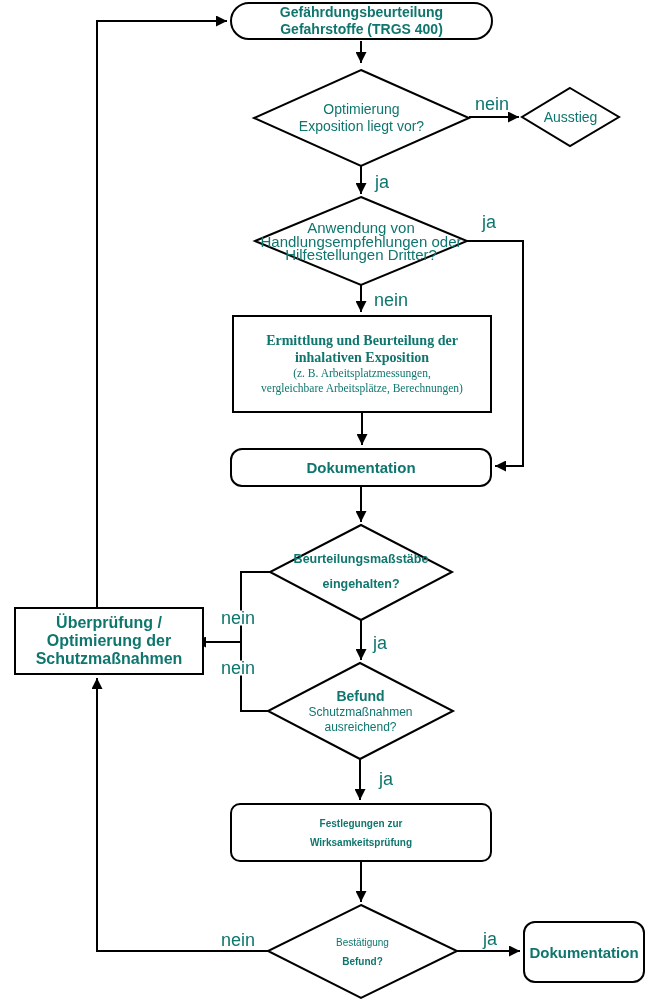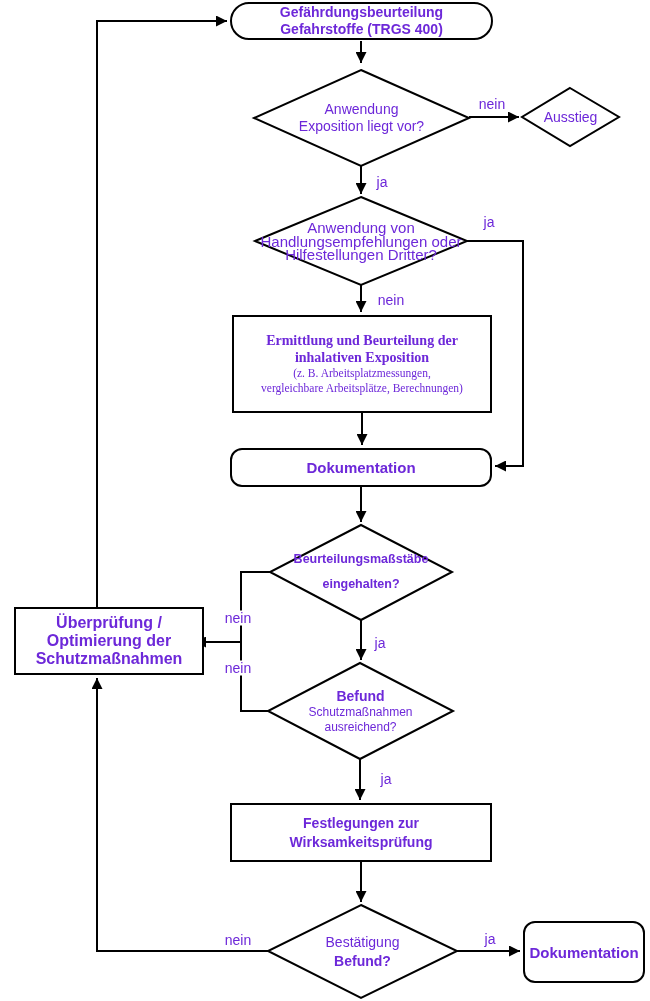--- a/index.html
+++ b/index.html
@@ -1,42 +1,42 @@
 <!DOCTYPE html>
 <html><head>
 <meta charset="utf-8">
 <style>
   html,body{margin:0;padding:0;background:#ffffff;}
   .stage{
     position:relative;width:650px;height:1001px;background:#ffffff;
-    font-family:"Liberation Sans",sans-serif;color:#6d28d9;overflow:hidden;
+    font-family:"Liberation Sans",sans-serif;color:#0f766e;overflow:hidden;
   }
   svg.wires{position:absolute;left:0;top:0;width:650px;height:1001px;}
   .node{
     position:absolute;box-sizing:border-box;background:#fff;border:2px solid #000;
     display:flex;flex-direction:column;align-items:center;justify-content:center;
     text-align:center;
   }
   .dtext{
     position:absolute;display:flex;flex-direction:column;align-items:center;
     justify-content:center;text-align:center;
   }
   .b{font-weight:bold;}
   .fs14{font-size:14px;line-height:17px;}
-  .fs14w{font-size:14px;line-height:19px;}
+  .fs14w{font-size:10px;line-height:19px;border-radius:10px;}
   .fs12{font-size:12px;line-height:15px;}
   .fs125{font-size:12.5px;line-height:15.5px;}
   .fs11{font-size:15px;line-height:13.5px;}
   .fs115{font-size:11.5px;line-height:15px;}
   .fs16{font-size:16px;line-height:18px;margin-left:12px;}
   .fs145{font-size:15px;line-height:17px;border-radius:12px;}
   .subgap{}
   .lbl{
     position:absolute;transform:translate(-50%,-50%);
-    font-size:14px;line-height:15px;background:#fff;padding:0 2px;white-space:nowrap;
+    font-size:18px;line-height:15px;background:#fff;padding:0 2px;white-space:nowrap;
   }
 </style>
 </head>
 <body>
 
 <div class="stage">
 
   <svg class="wires" viewBox="0 0 650 1001" xmlns="http://www.w3.org/2000/svg">
     <defs>
       <marker id="ah" viewBox="0 0 10 10" refX="10" refY="5" markerWidth="13" markerHeight="11" orient="auto" markerUnits="userSpaceOnUse">
@@ -98,21 +98,21 @@
   <div class="node b fs14w" style="left:230px;top:803px;width:262px;height:59px;">
     <span>Festlegungen zur</span>
     <span>Wirksamkeitsprüfung</span>
   </div>
 
   <div class="node b fs145" style="left:523px;top:921px;width:122px;height:62px;">
     <span>Dokumentation</span>
   </div>
 
   <div class="dtext fs14" style="left:254px;top:70px;width:215px;height:96px;">
-    <span>Anwendung</span>
+    <span>Optimierung</span>
     <span>Exposition liegt vor?</span>
   </div>
 
   <div class="dtext fs14" style="left:522px;top:88px;width:97px;height:58px;">
     <span>Ausstieg</span>
   </div>
 
   <div class="dtext fs11" style="left:256px;top:198px;width:210px;height:87px;">
     <span>Anwendung von</span>
     <span>Handlungsempfehlungen oder</span>

